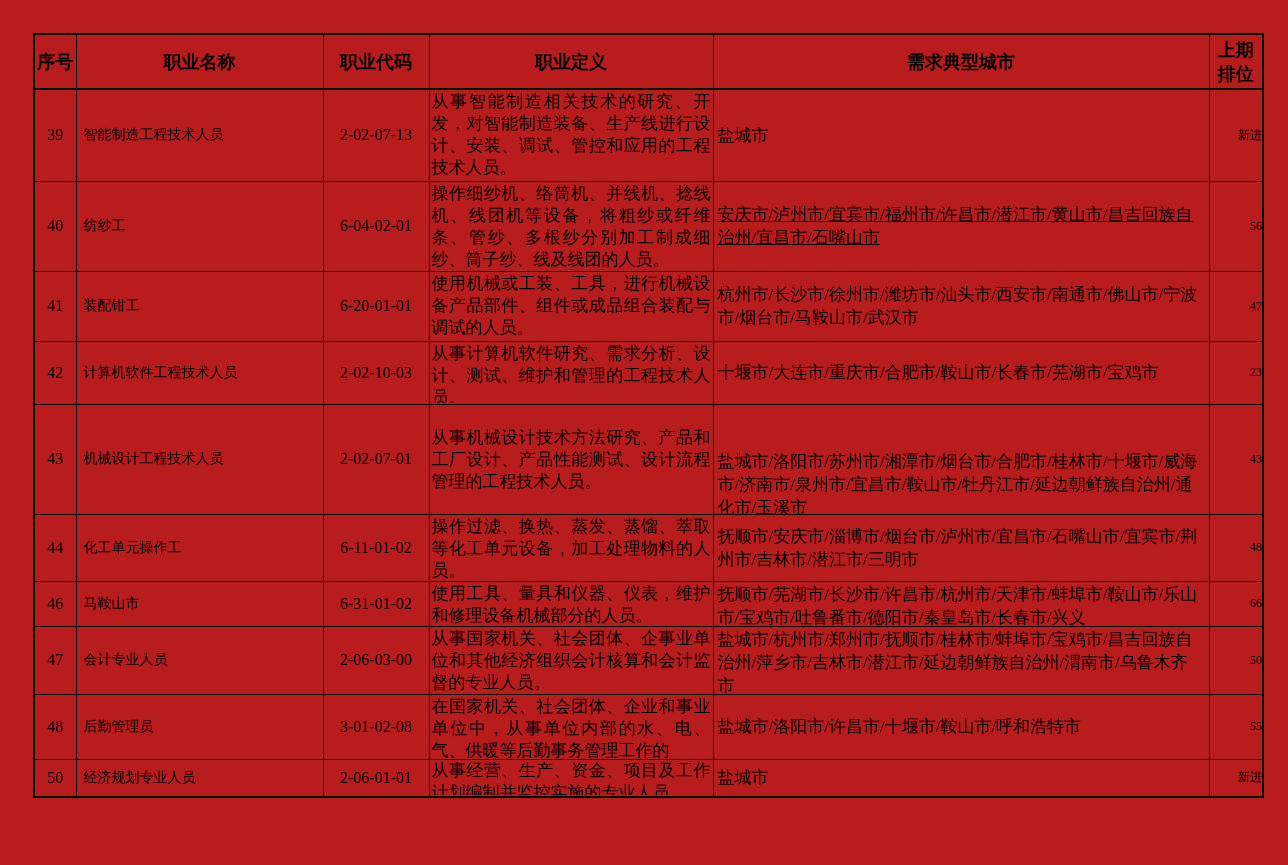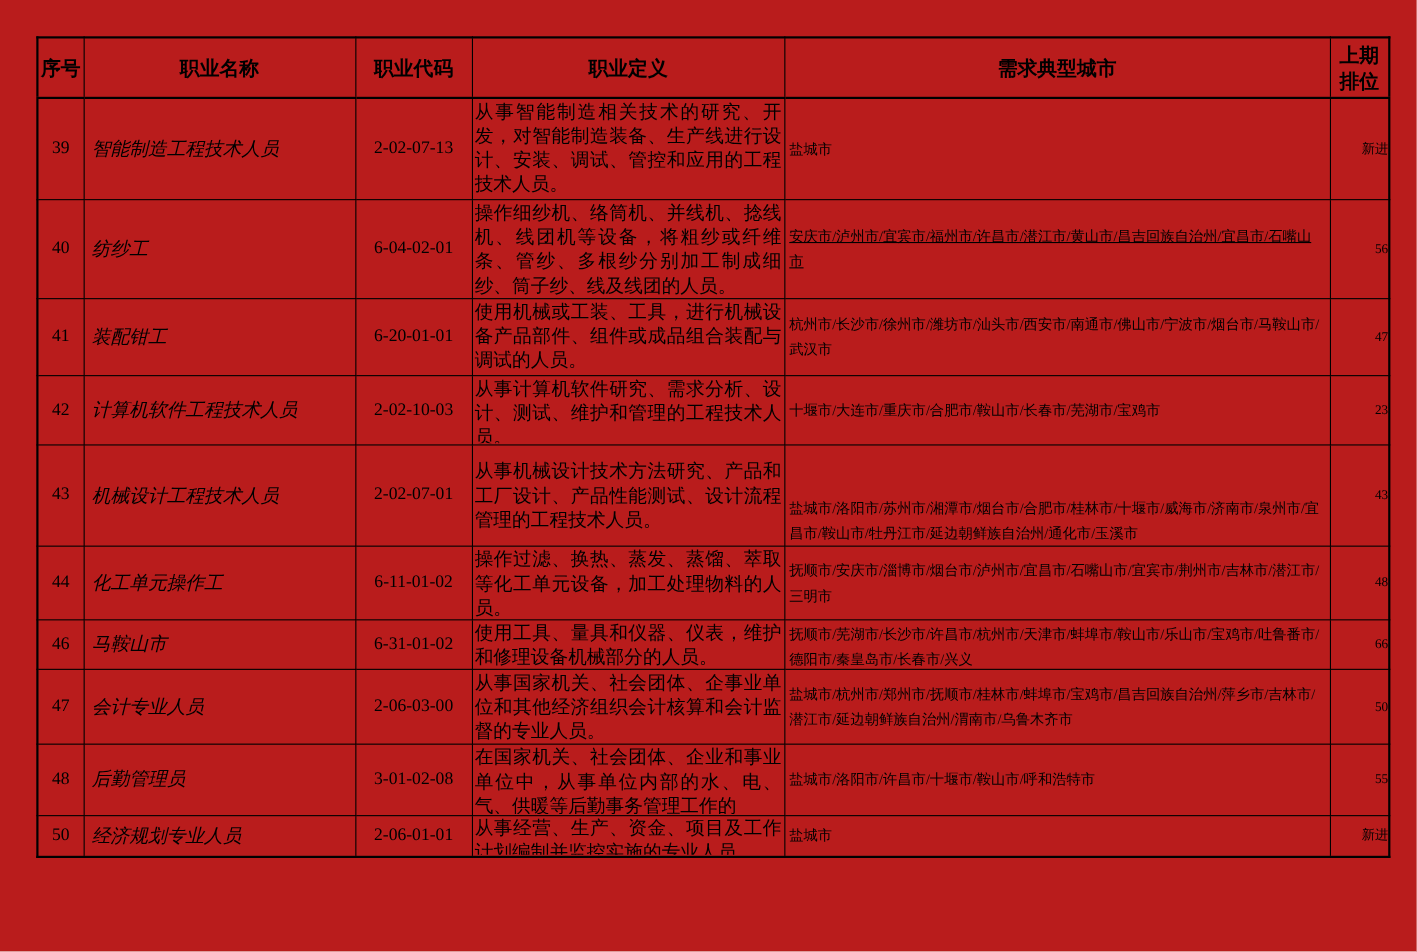--- a/index.html
+++ b/index.html
@@ -43,33 +43,33 @@
   }
   col.w-no    { width: 42px; }
   col.w-name  { width: 247px; }
   col.w-code  { width: 106px; }
   col.w-def   { width: 284px; }
   col.w-city  { width: 496px; }
   col.w-rank  { width: 54px; }
 
   td.c-no    { text-align: center; font-size: 16px; }
   td.c-name  { text-align: left; }
-  td.c-name .cell { padding-left: 7px; font-size: 17px; font-style: italic; }
+  td.c-name .cell { padding-left: 7px; font-size: 14px; }
   td.c-code  { text-align: center; font-size: 16px; }
   td.c-def   { vertical-align: top; }
   td.c-def .cell {
     padding: 0 2px;
     font-size: 17px;
     line-height: 22px;
     text-align: justify;
     overflow: hidden;
   }
   td.c-cities .cell {
     padding: 0 4px;
-    font-size: 13px;
+    font-size: 17px;
     line-height: 23px;
     overflow: hidden;
   }
   td.c-rank  { text-align: right; font-size: 12px; }
   th.h-rank  { line-height: 22px; padding: 0 6px; }
 </style>
 </head>
 <body>
 
 <div class="page">

